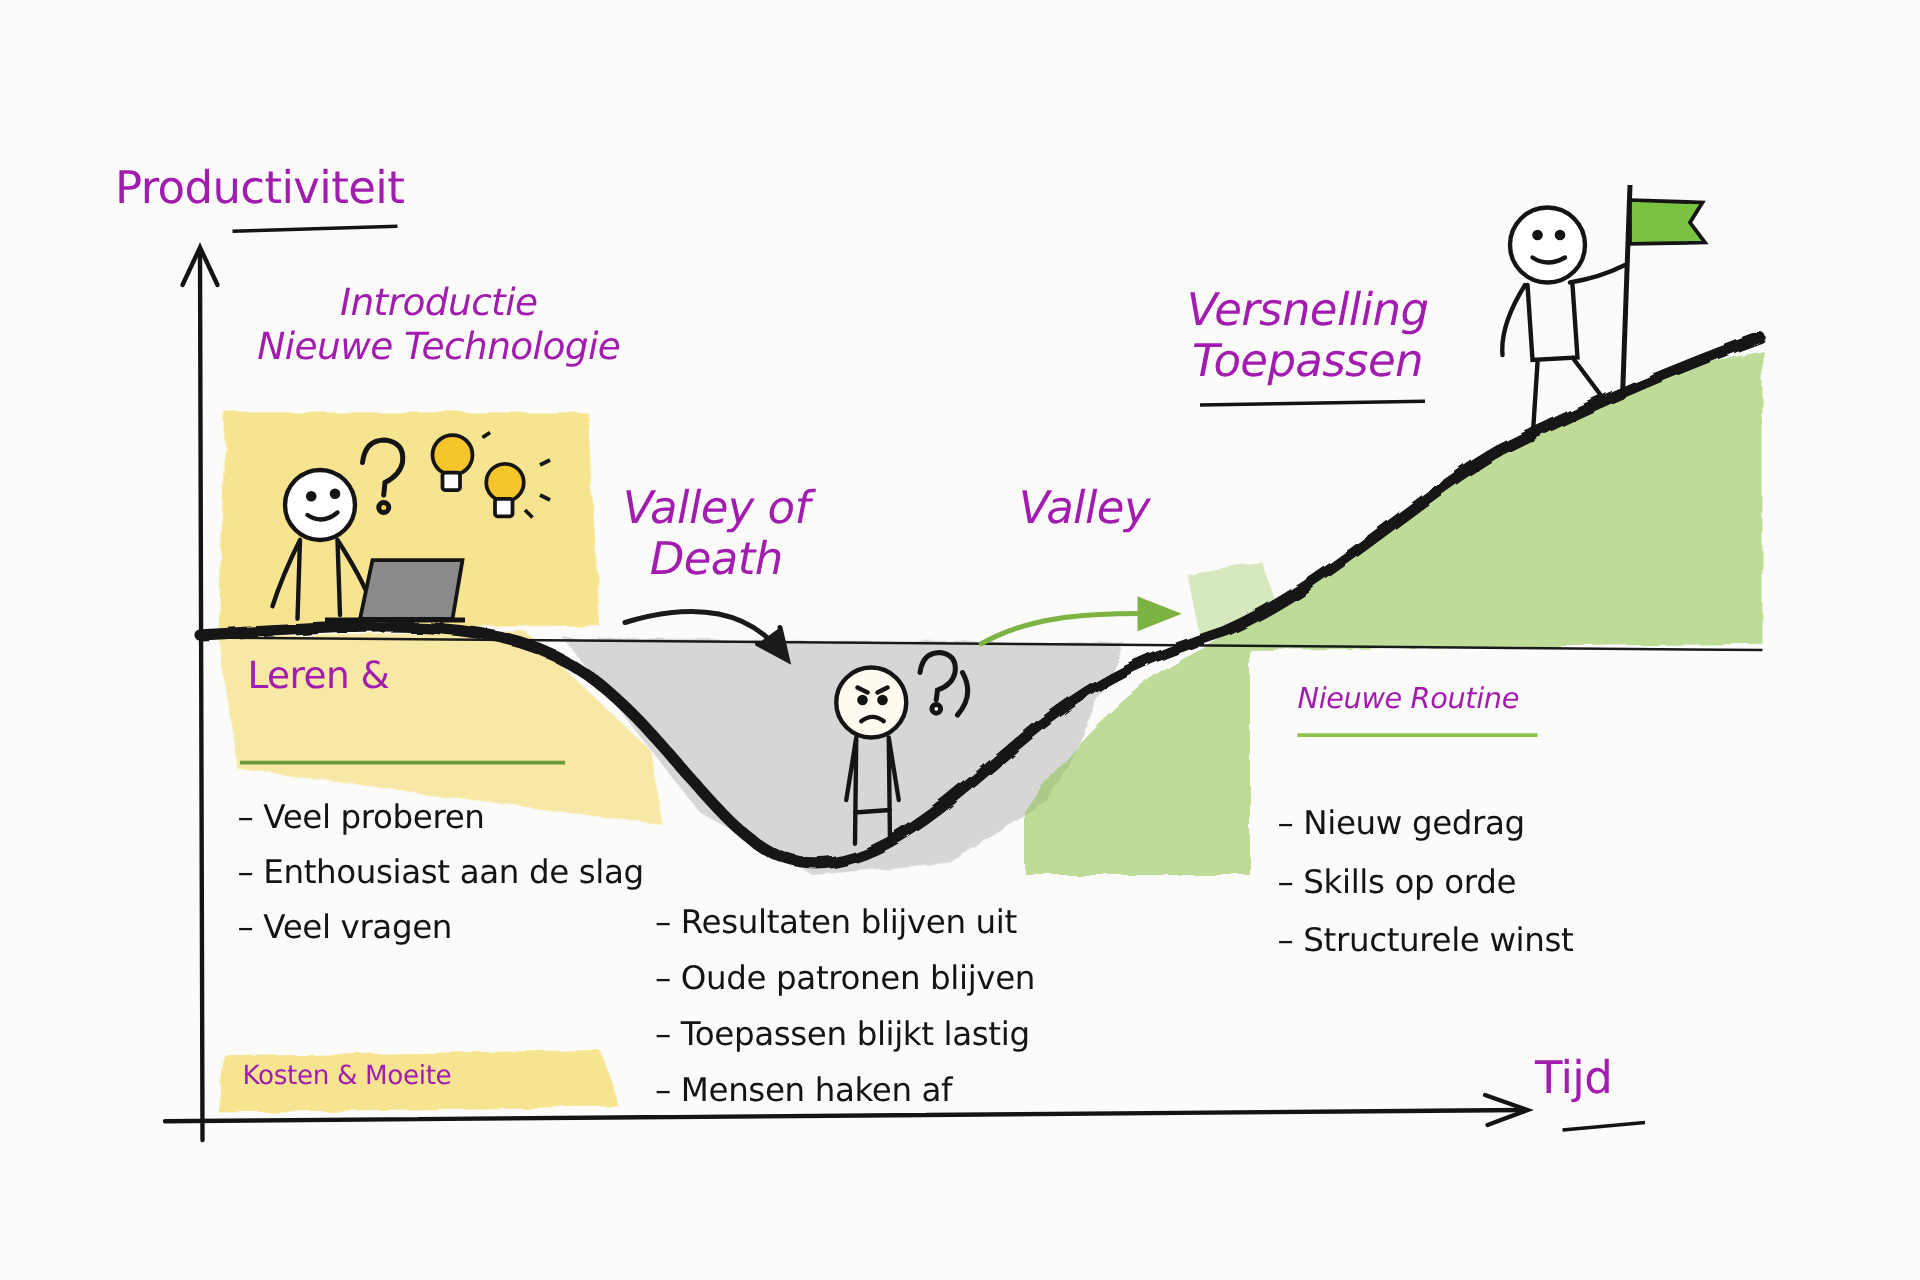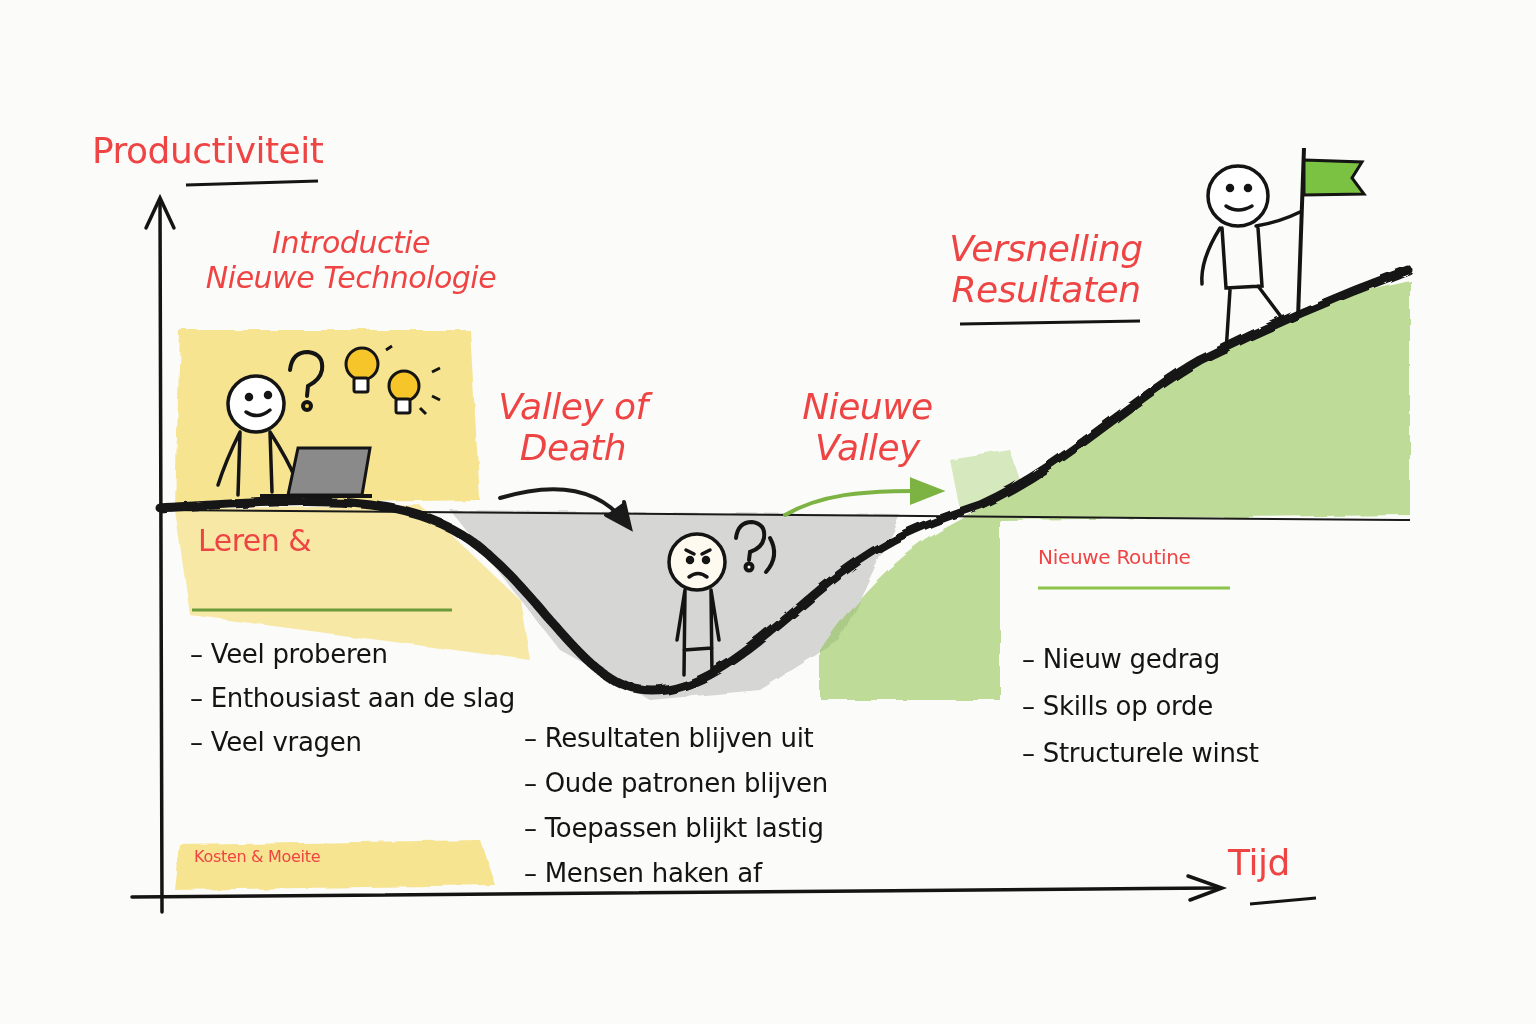--- a/index.html
+++ b/index.html
@@ -1,23 +1,23 @@
 <!DOCTYPE html>
 <html><head>
 <meta charset="utf-8">
 <style>
   html, body { margin:0; padding:0; }
   body { width:1536px; height:1024px; background:#fbfbf9; overflow:hidden; position:relative;
          font-family: "DejaVu Sans", sans-serif; color:#111; }
   #canvas { position:absolute; left:0; top:0; }
-  .txt { position:absolute; font-family:"DejaVu Sans", sans-serif; color:#ef4444; white-space:nowrap; line-height:1.15; }
+  .txt { position:absolute; font-family:"DejaVu Sans", sans-serif; color:#a21caf; white-space:nowrap; line-height:1.15; }
   .big { font-size:36px; letter-spacing:-0.5px; }
   .mid { font-size:30px; letter-spacing:-0.5px; }
   .sm  { font-size:26px; letter-spacing:-0.3px; }
-  .xs  { font-size:16px; letter-spacing:-0.3px; }
+  .xs  { font-size:21px; letter-spacing:-0.3px; }
   .center { text-align:center;font-style:italic; }
   ul.bullets { list-style:none; margin:0; padding:0; position:absolute; }
   ul.bullets li { font-size:26px; letter-spacing:-0.3px; white-space:nowrap; color:#141414; }
   ul.bullets li::before { content:"– "; }
 </style>
 </head>
 <body>
 
 <svg id="canvas" width="1536" height="1024" viewBox="0 0 1536 1024">
   <defs>
@@ -146,28 +146,27 @@
 </div>
 
 <ul class="bullets" style="left:524px; top:716px; line-height:45px;">
   <li>Resultaten blijven uit</li>
   <li>Oude patronen blijven</li>
   <li>Toepassen blijkt lastig</li>
   <li>Mensen haken af</li>
 </ul>
 
 <div class="txt big center" style="left:780px; top:386px; width:175px;">
-  <div>Nieuwe</div>
   <div>Valley</div>
 </div>
 
 <div class="txt big center" style="left:946px; top:228px; width:200px;">
   <div>Versnelling</div>
-  <div>Resultaten</div>
+  <div>Toepassen</div>
 </div>
 
-<div class="txt sm" style="left:1038px; top:546px; font-size:20px;">Nieuwe Routine</div>
+<div class="txt sm" style="left:1038px; top:546px; font-size:23px;font-style:italic;">Nieuwe Routine</div>
 
 <ul class="bullets" style="left:1022px; top:604px; line-height:47px;margin-top:32px;">
   <li>Nieuw gedrag</li>
   <li>Skills op orde</li>
   <li>Structurele winst</li>
 </ul>
 
 </body></html>

